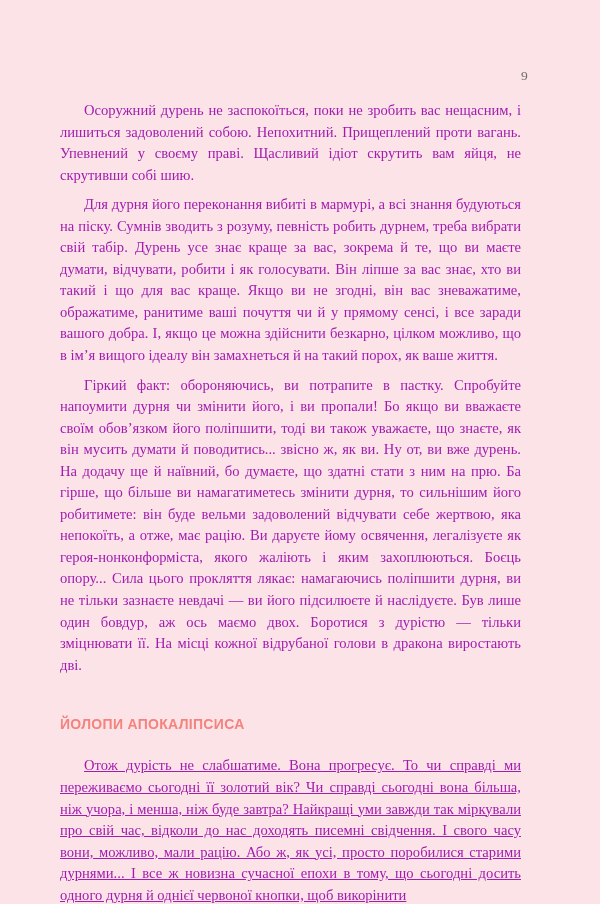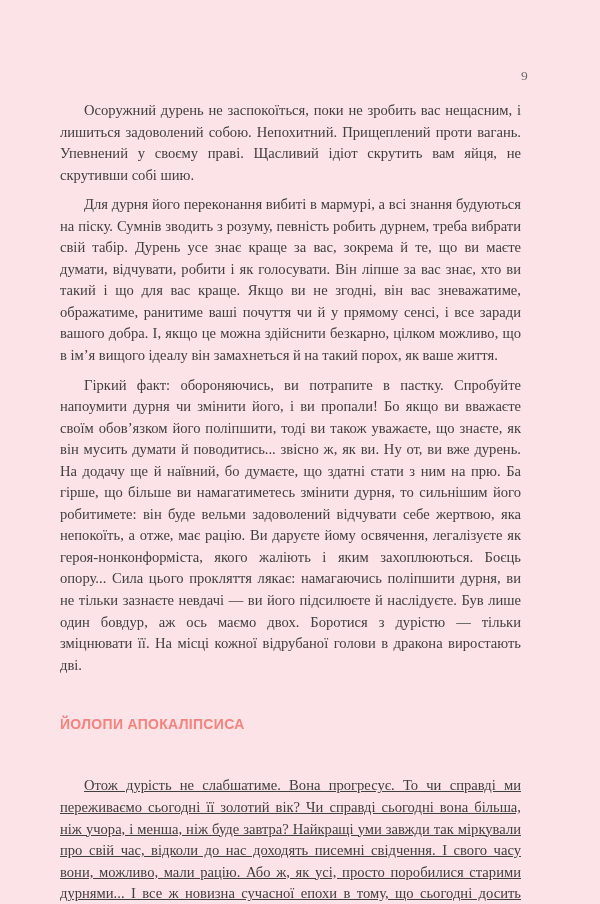--- a/index.html
+++ b/index.html
@@ -38,42 +38,42 @@
     top: 100px;
     width: 461px;
   }
   p.body {
     margin: 0;
     text-indent: 24px;
     text-align: justify;
     text-justify: inter-word;
     font-size: 14.6px;
     line-height: 21.55px;
-    color: #404040;
+    color: #a21caf;
     hyphens: manual;
     word-spacing: -0.1px;
   }
   p.body + p.body {
     margin-top: 8px;
   }
   .section-heading {
     margin: 0;
     font-family: "Liberation Sans Narrow", "Liberation Sans", "DejaVu Sans", sans-serif;
     font-size: 15.2px;
     font-weight: bold;
     letter-spacing: 0.35px;
     color: #f4827d;
     text-transform: uppercase;
     transform: scaleX(0.92);
     transform-origin: left center;
     line-height: 1;
   }
   .heading-wrap {
     margin-top: 40px;
-    margin-bottom: 44px;
+    margin-bottom: 24px;
   }
   .after-heading {
     text-indent: 0;
     text-decoration: underline;
   }
 </style>
 </head>
 <body>
 
 <div class="page">

